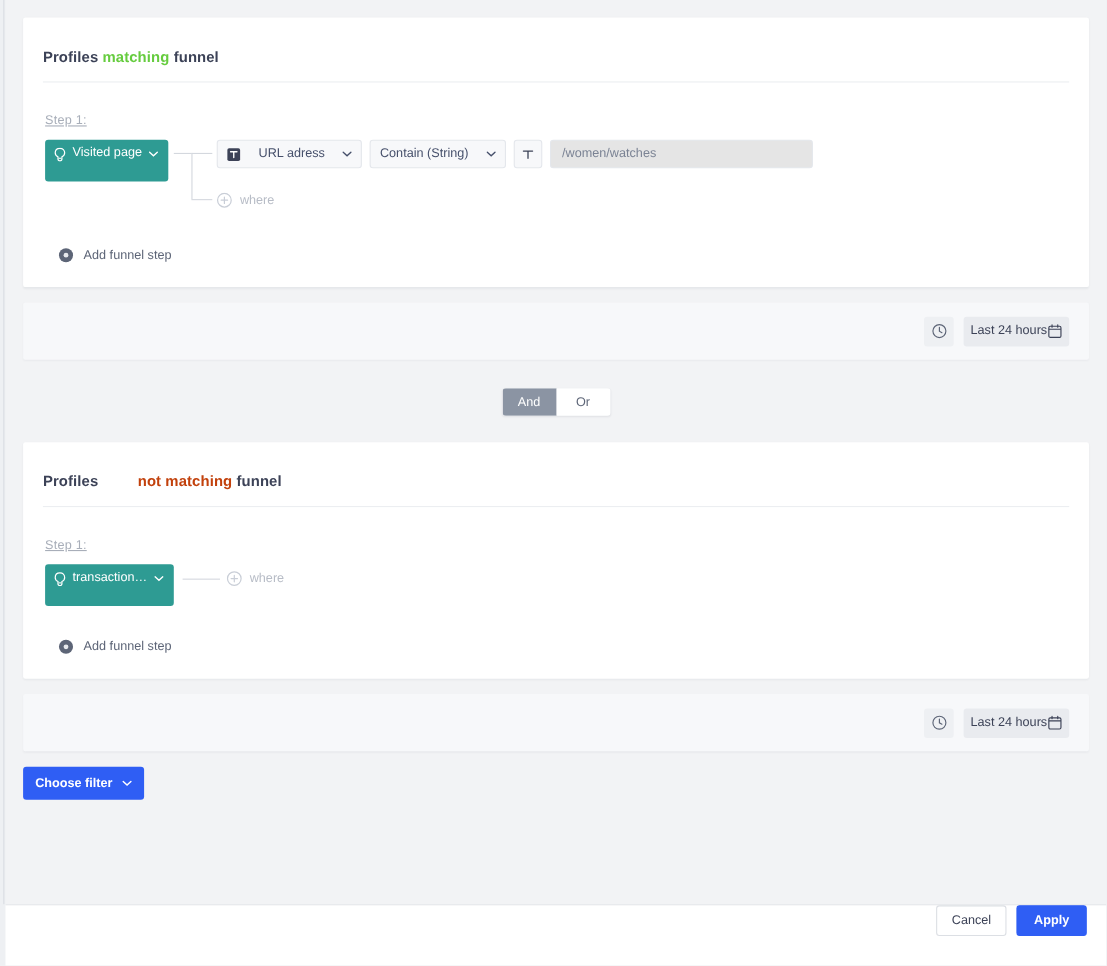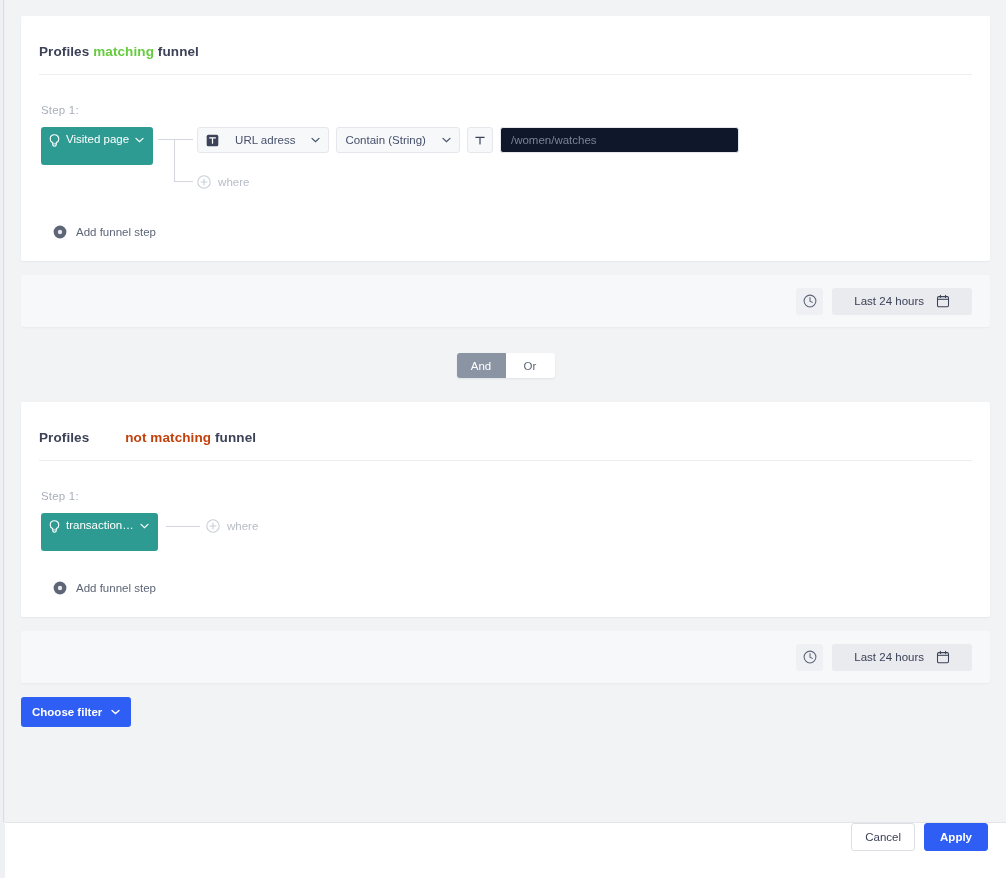--- a/index.html
+++ b/index.html
@@ -60,20 +60,21 @@
   .divider {
     height: 1px;
     background: #eceef1;
     margin: 15px 0 0 0;
   }
   .step-label {
     font-size: 11.5px;
     color: #a8aeb9;
     padding: 29px 0 0 2px;
     letter-spacing: .2px;
+    text-decoration: underline;
   }
 
   
   .step-row {
     position: relative;
     display: flex;
     align-items: flex-start;
     padding: 11px 0 0 2px;
     min-height: 34px;
   }
@@ -170,21 +171,21 @@
     cursor: pointer;
     margin-left: 7px;
     color: #46506b;
   }
   .txt-input {
     height: 26px;
     width: 239px;
     margin-left: 7px;
     border: 1px solid #e4e7ec;
     border-radius: 3px;
-    background: #0f172a;
+    background: #e5e5e5;
     padding: 0 10px;
     font-size: 11.5px;
     color: #7b8394;
     font-family: "Liberation Sans", sans-serif;
     outline: none;
   }
   .row-inline { display: flex; align-items: center; }
 
   
   .where {
@@ -231,22 +232,21 @@
     align-items: center; justify-content: center;
     color: #5d6577;
     cursor: pointer;
   }
   .range-btn {
     height: 27px;
     background: #e9ebef;
     border-radius: 3px;
     display: inline-flex;
     align-items: center;
-    gap: 12px;
-    padding: 0 22px;
+    padding: 0 6px;
     font-size: 11.5px;
     color: #3c4257;
     cursor: pointer;
     justify-content: flex-end;
   }
 
   
   .andor-wrap {
     display: flex;
     justify-content: center;

